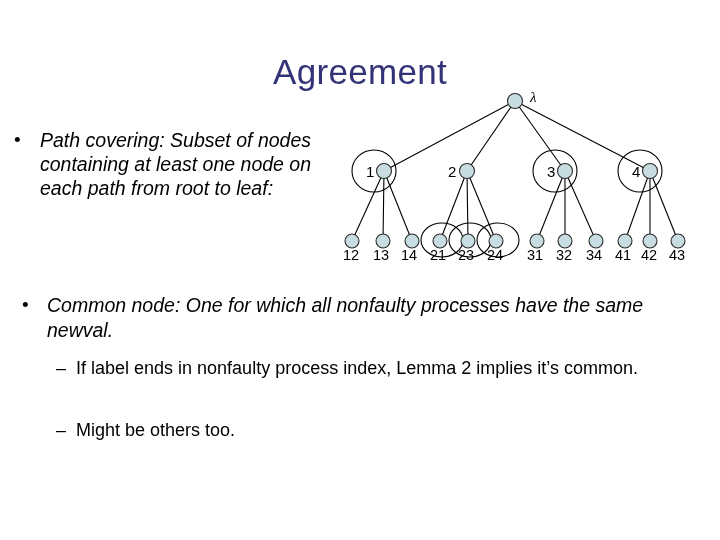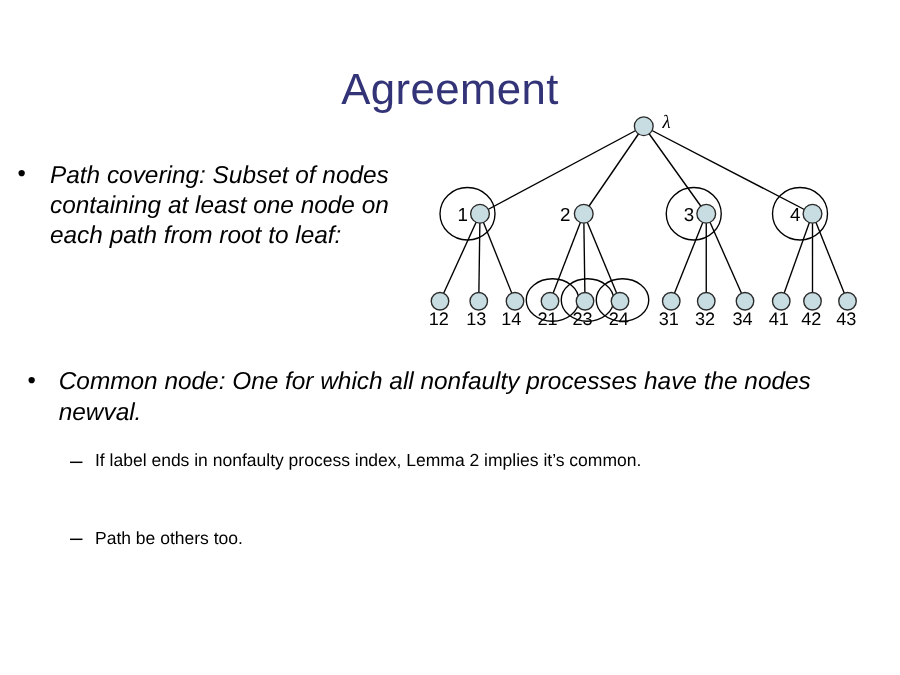--- a/index.html
+++ b/index.html
@@ -89,21 +89,21 @@
     align-items: flex-start;
   }
   .subbullet-marker {
     flex: 0 0 auto;
     width: 20px;
     font-size: 18px;
     line-height: 24px;
   }
   .subbullet-text {
     flex: 1 1 auto;
-    font-size: 14px;
+    font-size: 18px;
     line-height: 24.5px;
   }
   #subbullet-lemma {
     left: 56px;
     top: 356px;
     width: 652px;
   }
   #subbullet-others {
     left: 56px;
     top: 418px;
@@ -239,26 +239,26 @@
     </svg>
   </div>
 
   <div class="bullet-row" id="bullet-path-covering">
     <span class="bullet-marker">•</span>
     <span class="bullet-text">Path covering:  Subset of nodes containing at least one node on each path from root to leaf:</span>
   </div>
 
   <div class="bullet-row" id="bullet-common-node">
     <span class="bullet-marker">•</span>
-    <span class="bullet-text">Common node:  One for which all nonfaulty processes have the nodes newval.</span>
+    <span class="bullet-text">Common node:  One for which all nonfaulty processes have the same newval.</span>
   </div>
 
   <div class="subbullet-row" id="subbullet-lemma">
     <span class="subbullet-marker">–</span>
     <span class="subbullet-text">If label ends in nonfaulty process index, Lemma 2 implies it’s common.</span>
   </div>
 
   <div class="subbullet-row" id="subbullet-others">
     <span class="subbullet-marker">–</span>
-    <span class="subbullet-text">Path be others too.</span>
+    <span class="subbullet-text">Might be others too.</span>
   </div>
 
 </div>
 
 </body></html>

